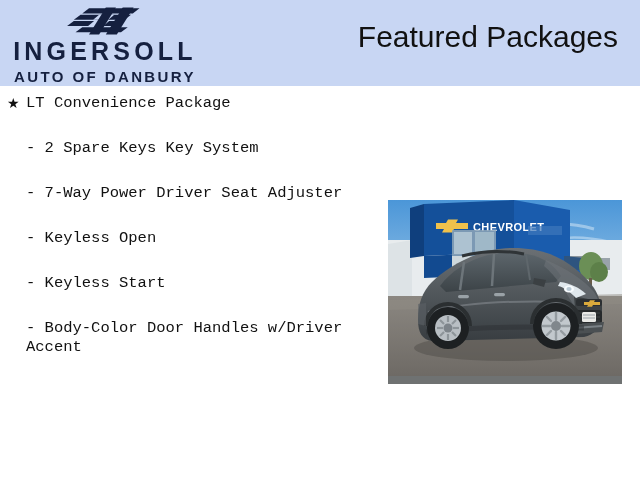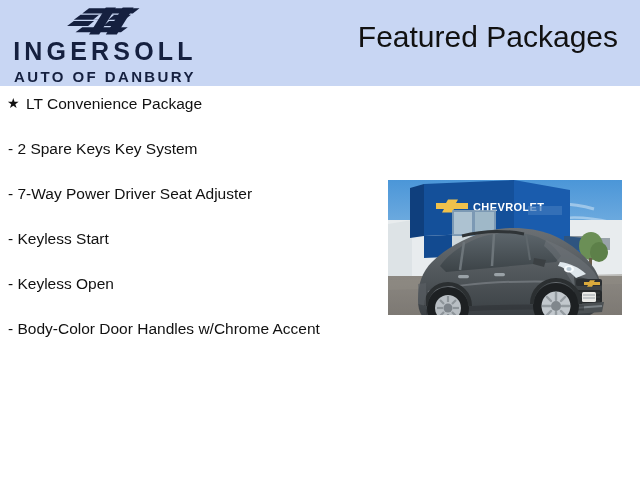--- a/index.html
+++ b/index.html
@@ -107,45 +107,46 @@
     padding-left: 26px;
     box-sizing: border-box;
   }
 
   .feature-item.level-0 {
     padding-left: 26px;
     margin-bottom: 26px;
   }
 
   .feature-item.level-1 {
-    padding-left: 8px;
+    padding-left: 26px;
   }
 
   .bullet-star {
     position: absolute;
     left: 7px;
     top: 0;
     font-size: 14px;
     line-height: 19px;
     color: #111111;
   }
 
   .item-text {
     display: block;
     max-width: 330px;
     word-wrap: break-word;
+    font-family: Liberation Mono, monospace;
   }
 
   
   .vehicle-photo {
     position: absolute;
     left: 388px;
-    top: 94px;
+    top: 114px;
     width: 234px;
-    height: 135px;
+    height: 184px;
     overflow: hidden;
     background: #6f7272;
   }
 
   .photo-svg {
     display: block;
     width: 234px;
     height: 176px;
   }
 </style>
@@ -185,27 +186,27 @@
         <span class="bullet-star">★</span>
         <span class="item-text">LT Convenience Package</span>
       </li>
       <li class="feature-item level-1">
         <span class="item-text">- 2 Spare Keys Key System</span>
       </li>
       <li class="feature-item level-1">
         <span class="item-text">- 7-Way Power Driver Seat Adjuster</span>
       </li>
       <li class="feature-item level-1">
+        <span class="item-text">- Keyless Open</span>
+      </li>
+      <li class="feature-item level-1">
         <span class="item-text">- Keyless Start</span>
       </li>
       <li class="feature-item level-1">
-        <span class="item-text">- Keyless Open</span>
-      </li>
-      <li class="feature-item level-1">
-        <span class="item-text">- Body-Color Door Handles w/Chrome Accent</span>
+        <span class="item-text">- Body-Color Door Handles w/Driver Accent</span>
       </li>
     </ul>
 
   <div class="vehicle-photo">
     <svg class="photo-svg" viewBox="0 0 234 176" preserveAspectRatio="none">
       <defs>
         <linearGradient id="skyG" x1="0" y1="0" x2="0" y2="1">
           <stop offset="0%" stop-color="#4b96d8"></stop>
           <stop offset="100%" stop-color="#9ec8e8"></stop>
         </linearGradient>

